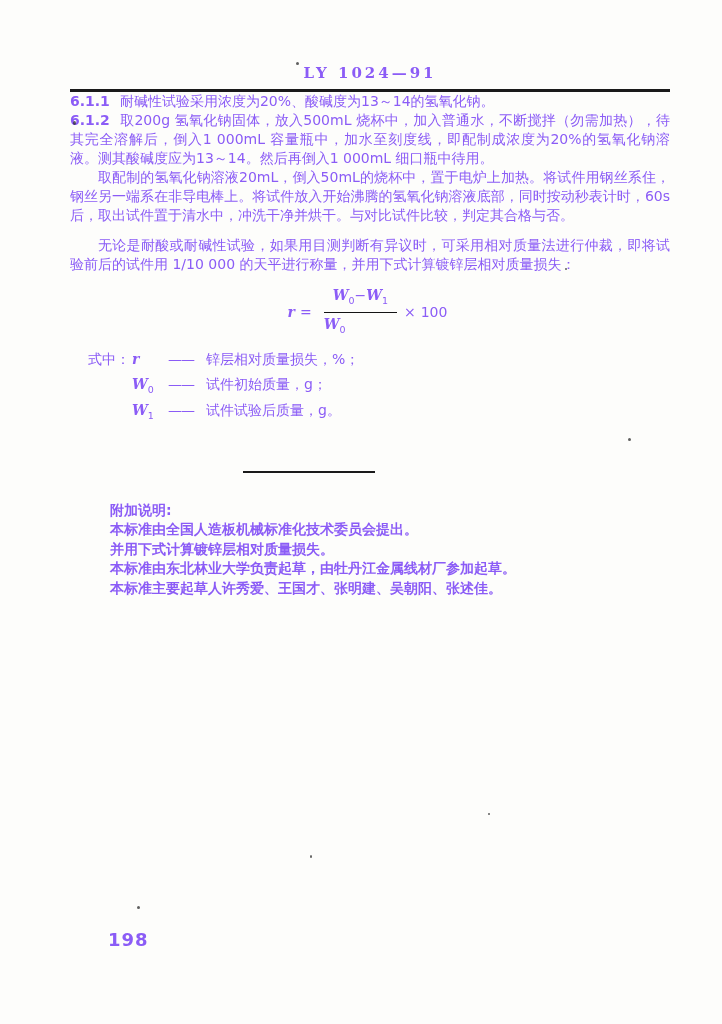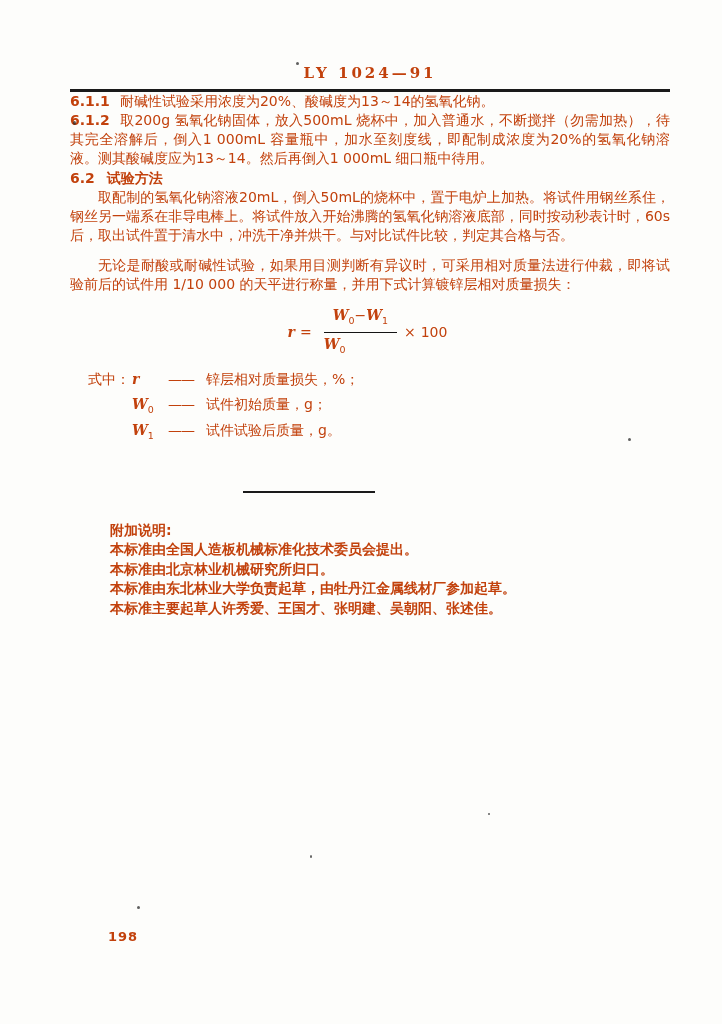--- a/index.html
+++ b/index.html
@@ -2,21 +2,21 @@
 <html><head>
 <meta charset="utf-8">
 <style>
   html, body { margin: 0; padding: 0; background: #e8e8e6; }
   .page {
     position: relative;
     width: 722px;
     height: 1024px;
     margin: 0 auto;
     background: #fdfdfb;
-    color: #c2410c;
+    color: #8b5cf6;
     font-family: "DejaVu Sans", sans-serif;
     overflow: hidden;
   }
   .content {
     position: absolute;
     left: 70px;
     top: 64px;
     width: 600px;
     font-size: 14px;
     line-height: 19px;
@@ -91,21 +91,21 @@
   .notes {
     margin-top: 28px;
     margin-left: 40px;
     font-weight: bold;
     line-height: 19.5px;
   }
   .page-number {
     position: absolute;
     left: 108px;
     top: 929px;
-    font-size: 13px;
+    font-size: 18px;
     font-weight: bold;
     letter-spacing: 1px;
   }
   .speck {
     position: absolute;
     background: #2a2a2a;
     border-radius: 50%;
     opacity: 0.75;
   }
 </style>
@@ -115,21 +115,20 @@
 <div class="page">
   <div class="content">
 
     <div class="doc-title">LY 1024—91</div>
     <div class="header-rule"></div>
 
     <p class="p-first"><span class="clause-num">6.1.1</span><span>耐碱性试验采用浓度为20%、酸碱度为13～14的氢氧化钠。</span></p>
 
     <p><span class="clause-num">6.1.2</span><span>取200g 氢氧化钠固体，放入500mL 烧杯中，加入普通水，不断搅拌（勿需加热），待其完全溶解后，倒入1 000mL 容量瓶中，加水至刻度线，即配制成浓度为20%的氢氧化钠溶液。测其酸碱度应为13～14。然后再倒入1 000mL 细口瓶中待用。</span></p>
 
-    <p class="sub-heading"><span class="clause-num">6.2</span><span>试验方法</span></p>
 
     <p class="body-indent">取配制的氢氧化钠溶液20mL，倒入50mL的烧杯中，置于电炉上加热。将试件用钢丝系住，钢丝另一端系在非导电棒上。将试件放入开始沸腾的氢氧化钠溶液底部，同时按动秒表计时，60s 后，取出试件置于清水中，冲洗干净并烘干。与对比试件比较，判定其合格与否。</p>
 
 
     <p class="body-indent p7">无论是耐酸或耐碱性试验，如果用目测判断有异议时，可采用相对质量法进行仲裁，即将试验前后的试件用 1/10 000 的天平进行称量，并用下式计算镀锌层相对质量损失：</p>
 
     <div class="formula-row">
       <span class="mi">r</span>
       <span class="f-gap">=</span>
       <span class="frac">
@@ -159,21 +158,21 @@
         <span class="where-dash">——</span>
         <span>试件试验后质量，g。</span>
       </div>
     </div>
 
     <div class="mid-divider"></div>
 
     <div class="notes">
       <div>附加说明:</div>
       <div>本标准由全国人造板机械标准化技术委员会提出。</div>
-      <div>本标准由北京林业机械研究所归口。</div>
+      <div>并用下式计算镀锌层相对质量损失。</div>
       <div>本标准由东北林业大学负责起草，由牡丹江金属线材厂参加起草。</div>
       <div>本标准主要起草人许秀爱、王国才、张明建、吴朝阳、张述佳。</div>
     </div>
 
   </div>
 
   <div class="page-number">198</div>
 
   <div class="speck" style="left:296px; top:62px; width:3px; height:3px;"></div>
   <div class="speck" style="left:73px; top:121px; width:3px; height:4px;"></div>

